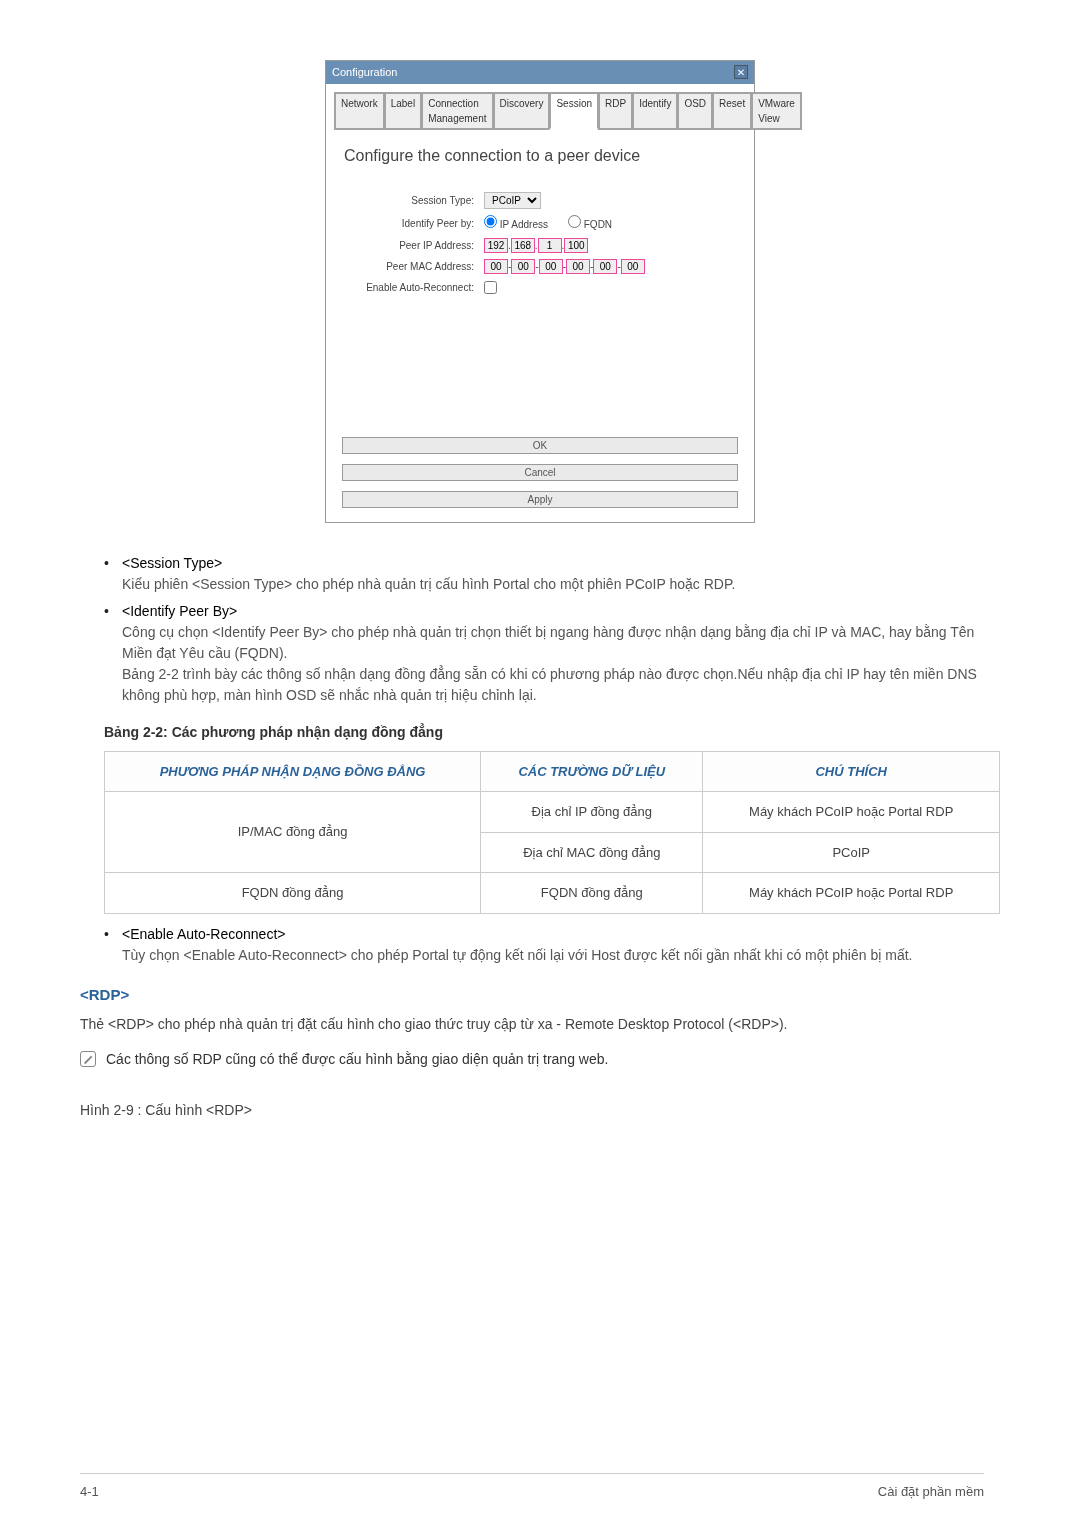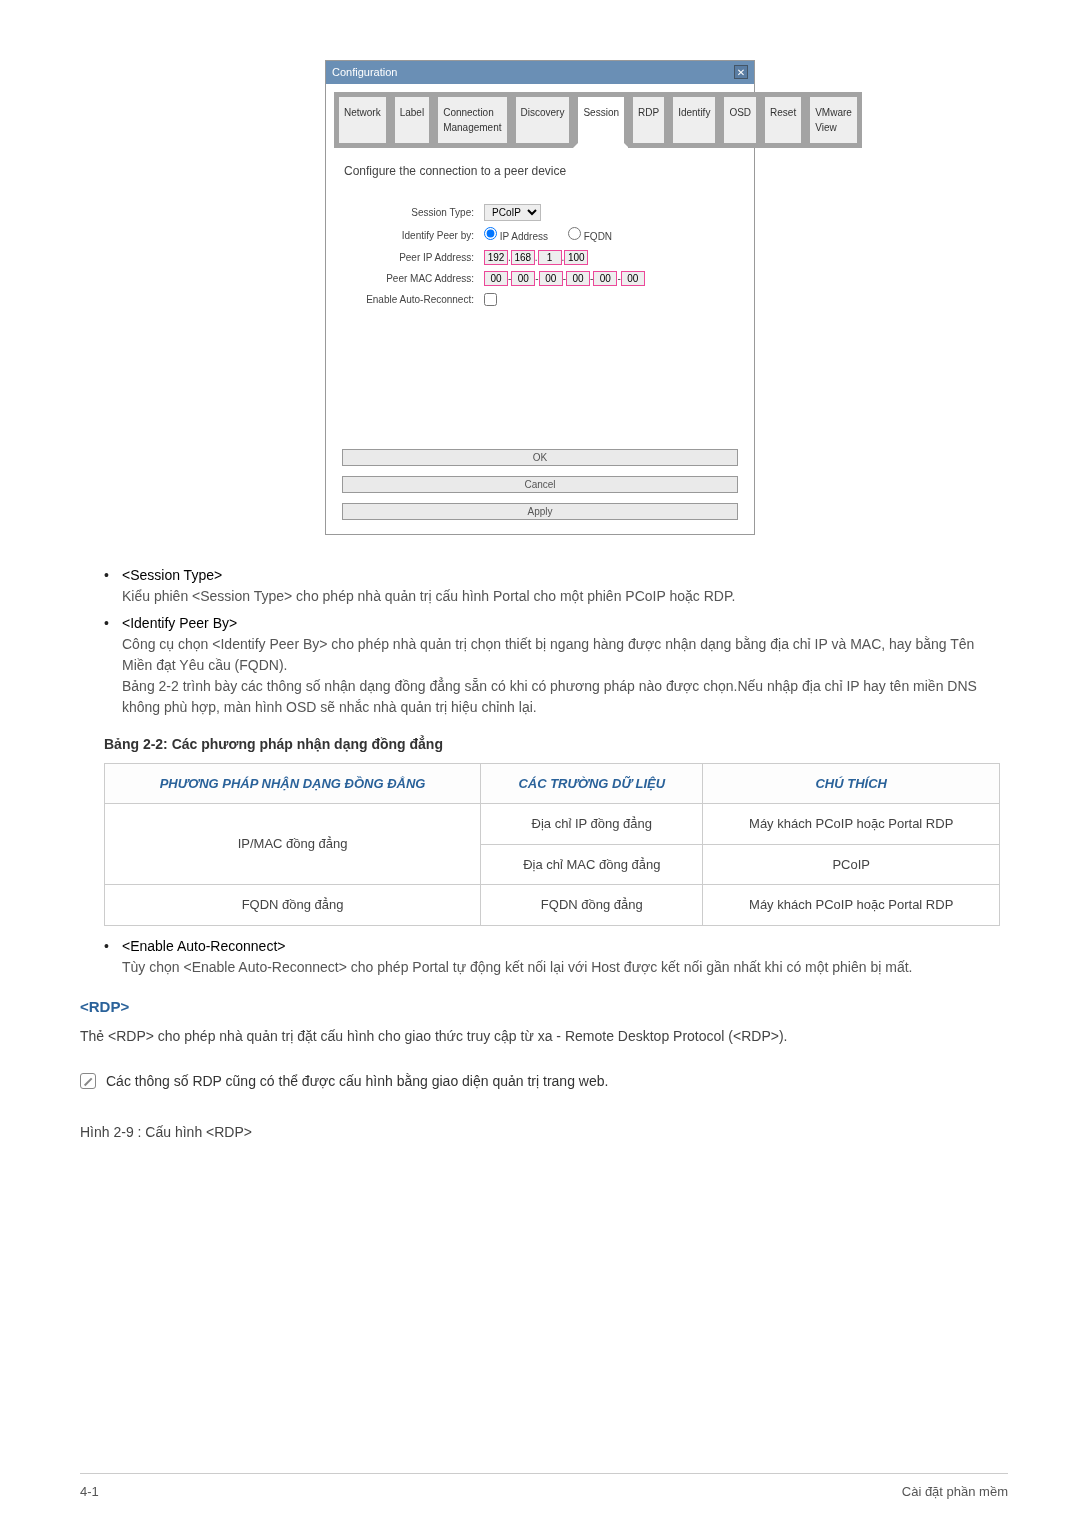--- a/index.html
+++ b/index.html
@@ -42,29 +42,29 @@
   .dialog-body {
     background: #fff;
     padding: 8px;
   }
   .dialog-tabs {
     display: flex;
     font-size: 10px;
     border-bottom: 1px solid #aaa;
   }
   .dialog-tab {
-    padding: 8px 5px;
-    border: 5px solid #a3a3a3;
+    padding: 2px 5px;
+    border: 2px solid #a3a3a3;
     background: #eee;
     margin-right: -1px;
     margin-bottom: -1px;
   }
   .dialog-tab.active { background: #fff; border-bottom-color: #fff; }
   .dialog-desc {
-    font-size: 12px;
+    font-size: 16px;
     color: #444;
     padding: 14px 10px 24px 10px;
   }
   .dialog-form {
     padding: 0 10px 10px 10px;
     font-size: 10px;
     color: #444;
   }
   .dialog-row {
     display: flex;
@@ -147,21 +147,21 @@
     background: #fdfdfd;
     font-style: italic;
   }
   table.data-table td { color: #444; }
   .section-heading {
     color: #2a629a;
     font-weight: bold;
     font-size: 15px;
     margin: 18px 0 8px 0;
   }
-  .body-text { color: #444; margin-bottom: 24px; }
+  .body-text { color: #444; margin-bottom: 14px; }
   .note-row {
     display: flex;
     align-items: flex-start;
     gap: 10px;
     margin: 10px 0 20px 0;
   }
   .note-icon {
     width: 16px;
     height: 16px;
     border: 1.5px solid #888;
@@ -179,21 +179,21 @@
     transform: rotate(-45deg);
   }
   .figure-caption {
     color: #444;
     margin-top: 30px;
   }
   .footer {
     position: absolute;
     bottom: 26px;
     left: 80px;
-    right: 72px;
+    right: 96px;
     border-top: 1px solid #ccc;
     padding-top: 8px;
     display: flex;
     justify-content: space-between;
     font-size: 13px;
     color: #555;
   }
 </style>
 </head>
 <body>

